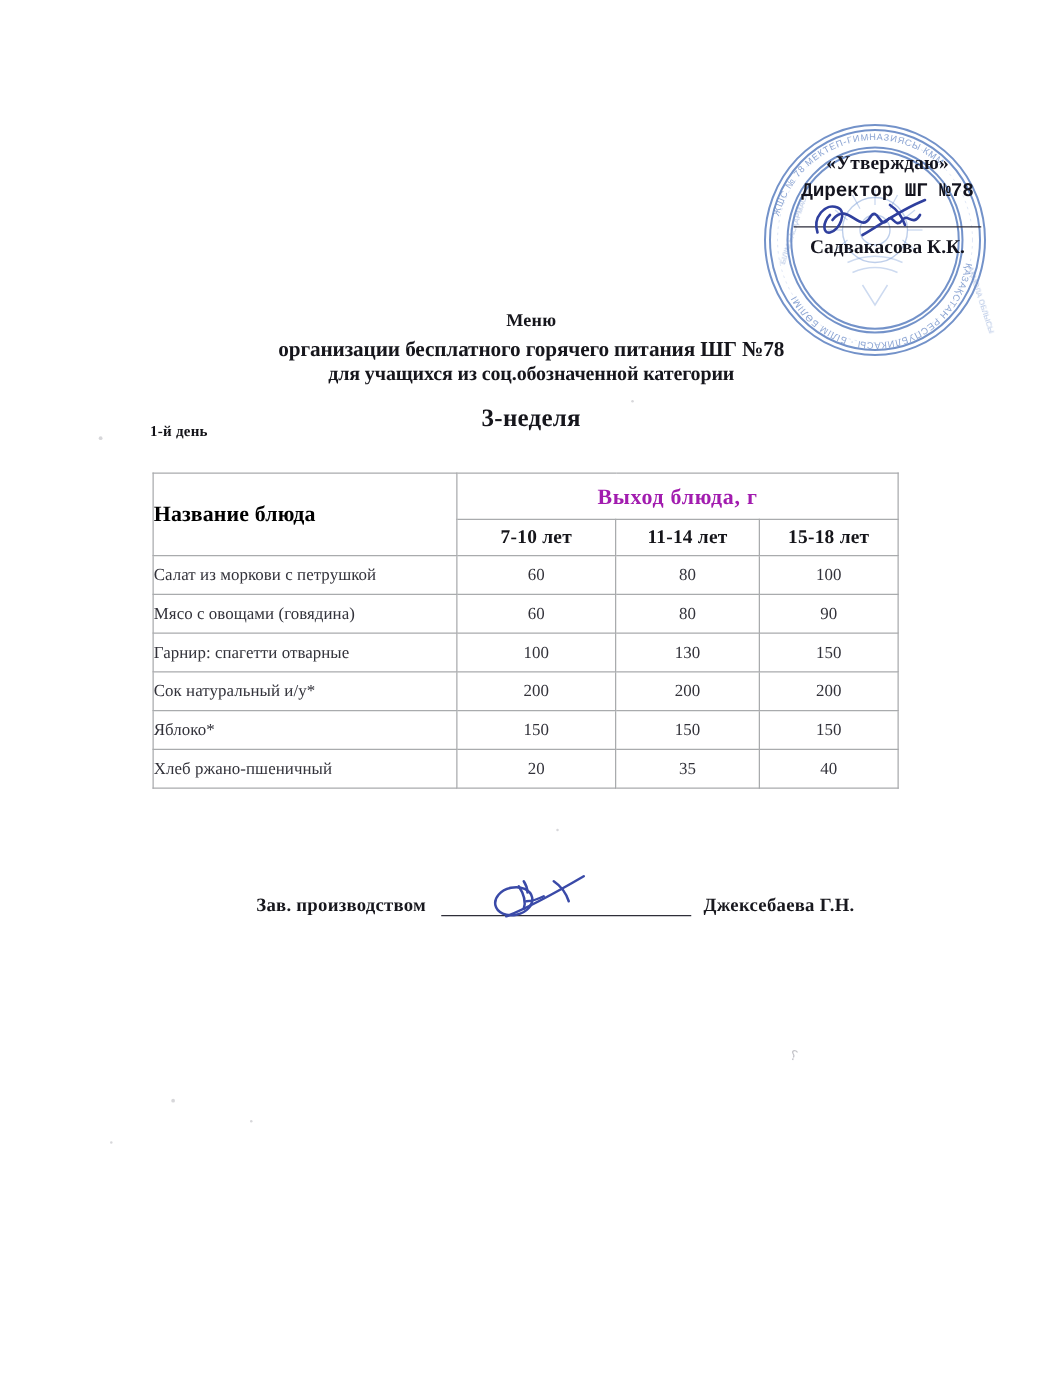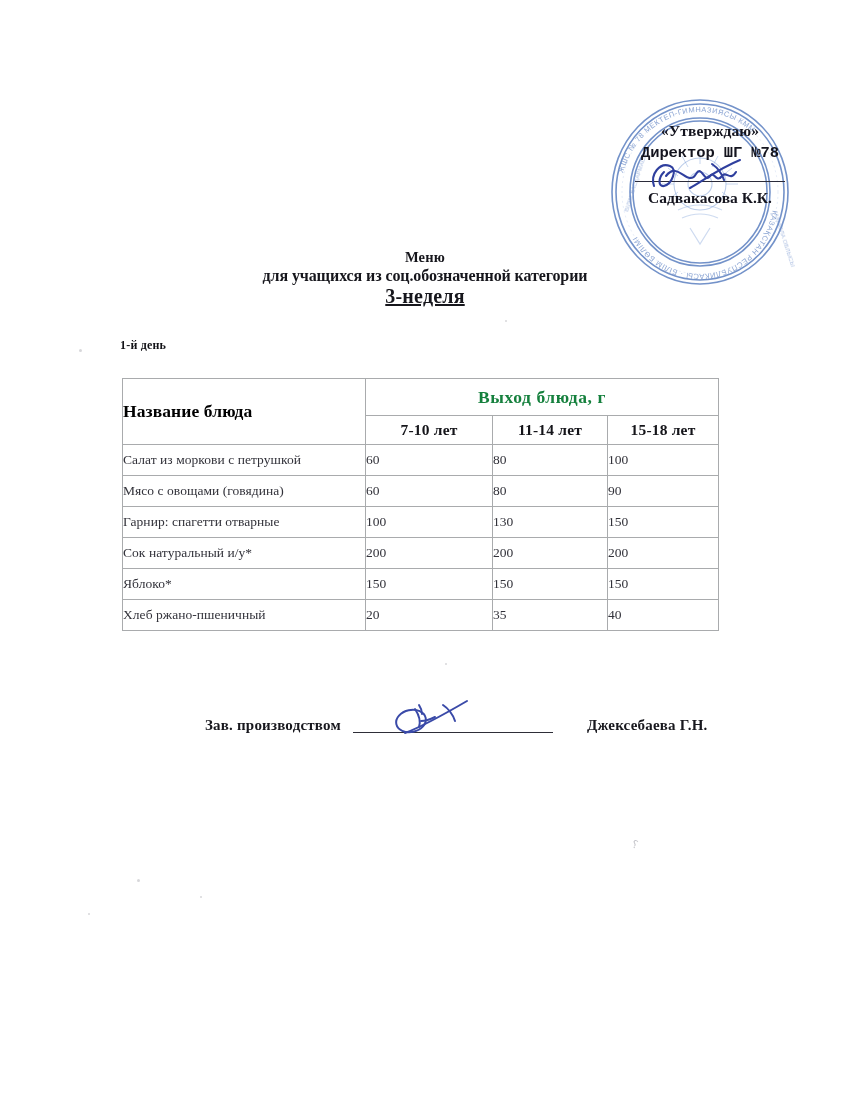--- a/index.html
+++ b/index.html
@@ -82,23 +82,22 @@
     margin-top: 4px;
     letter-spacing: -0.1px;
   }
   .t-line3 {
     font-size: 16px;
     margin-top: 1px;
     letter-spacing: -0.1px;
   }
   .t-week {
     font-size: 20px;
-    margin-top: 0;
+    margin-top: 15px;
     letter-spacing: 0.2px;
-    text-decoration: underline;
   }
 
   
   .day-label {
     position: absolute;
     left: 120px;
     top: 338px;
     font-size: 12px;
     font-weight: bold;
     color: #131318;
@@ -134,21 +133,21 @@
     text-align: left;
     padding-left: 11px;
     letter-spacing: 0.1px;
     color: #000000;
   }
   .hdr-out {
     height: 36px;
     font-size: 17.5px;
     text-align: center;
     letter-spacing: 0.6px;
-    color: #15803d;
+    color: #a21caf;
     font-family: Liberation Serif, serif;
   }
   .hdr-age {
     height: 28px;
     font-size: 15.5px;
     text-align: center;
     letter-spacing: 0.2px;
     color: #15151a;
   }
   .menu-table tbody td {
@@ -156,20 +155,21 @@
     font-size: 13.5px;
     font-weight: normal;
     color: #32323a;
   }
   .cell-dish {
     text-align: left;
     padding-left: 11px;
     letter-spacing: 0.05px;
   }
   .cell-num {
+    text-align: center;
     font-size: 13.5px;
     color: #3a3a42;
   }
 
   
   .footer-sig {
     position: absolute;
     left: 205px;
     top: 715px;
     display: flex;
@@ -192,21 +192,21 @@
     width: 200px;
     height: 1px;
     background: #2e2e38;
   }
   .sig-slot svg {
     position: absolute;
     left: 22px;
     bottom: -4px;
     pointer-events: none;
   }
-  .footer-name { letter-spacing: 0.2px; padding-bottom: 1px; margin-left: 24px; }
+  .footer-name { letter-spacing: 0.2px; padding-bottom: 1px; }
 
   
   .speck {
     position: absolute;
     background: #c9c9cd;
     border-radius: 50%;
     opacity: .75;
   }
   .speck-blob {
     position: absolute;
@@ -286,20 +286,21 @@
         <path d="M 10,32 C 6,20 16,8 26,12 C 34,15 28,30 20,32 C 14,33 14,24 20,18"></path>
         <path d="M 22,22 C 34,6 44,34 52,20 C 58,10 60,30 66,22 C 70,16 72,30 78,22 C 82,16 86,28 92,18"></path>
         <path d="M 46,34 C 60,26 76,14 96,6"></path>
         <path d="M 68,10 C 74,14 78,20 80,26"></path>
       </g>
     </svg>
   </div>
 
   <div class="title-block">
     <div class="t-menu">Меню</div>
+    <div class="t-line2">организации бесплатного горячего питания ШГ №78</div>
     <div class="t-line3">для учащихся из соц.обозначенной категории</div>
     <div class="t-week">3-неделя</div>
   </div>
 
   <div class="day-label">1-й день</div>
 
   <table class="menu-table">
     <colgroup>
       <col class="col-name">
         <col class="col-a">

